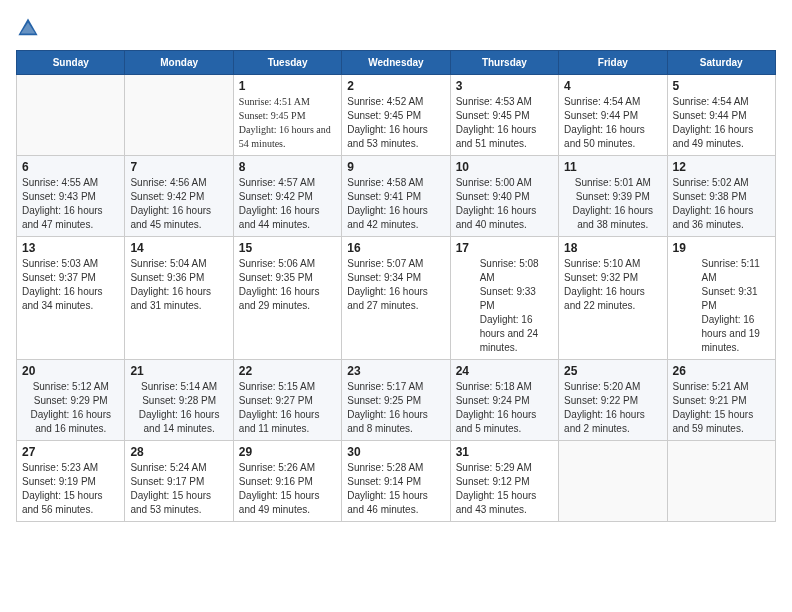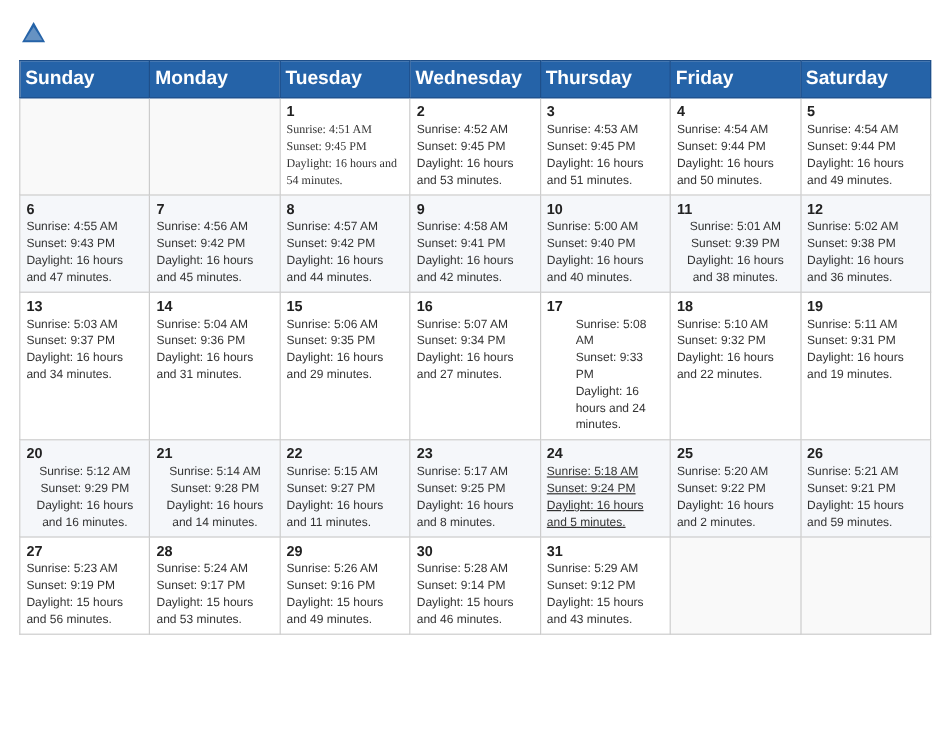--- a/index.html
+++ b/index.html
@@ -53,24 +53,24 @@
       color: #333;
     }
     .calendar {
       width: 100%;
       border-collapse: collapse;
       border: 1px solid #ccc;
     }
     .calendar th {
       background: #2563a8;
       color: #fff;
-      font-size: 16px;
+      font-size: 10px;
       font-weight: bold;
       padding: 6px 4px;
-      text-align: left;
+      text-align: center;
       border: 1px solid #1e4f8a;
     }
     .calendar td {
       vertical-align: top;
       padding: 4px 5px;
       border: 1px solid #ccc;
       font-size: 10.5px;
       color: #222;
       width: calc(100% / 7);
       min-height: 80px;
@@ -240,21 +240,21 @@
 Daylight: 16 hours and 24 minutes.</div>
         </td>
         <td>
           <span class="day-num">18</span>
           <div class="day-info" style="white-space: pre-line;">Sunrise: 5:10 AM
 Sunset: 9:32 PM
 Daylight: 16 hours and 22 minutes.</div>
         </td>
         <td>
           <span class="day-num">19</span>
-          <div class="day-info" style="white-space: pre-line;">Sunrise: 5:11 AM
+          <div class="day-info" style="white-space: pre-line; margin-left: 29px;">Sunrise: 5:11 AM
 Sunset: 9:31 PM
 Daylight: 16 hours and 19 minutes.</div>
         </td>
       </tr>
       <tr>
         <td>
           <span class="day-num">20</span>
           <div class="day-info" style="white-space: pre-line; text-align: center;">Sunrise: 5:12 AM
 Sunset: 9:29 PM
 Daylight: 16 hours and 16 minutes.</div>
@@ -272,21 +272,21 @@
 Daylight: 16 hours and 11 minutes.</div>
         </td>
         <td>
           <span class="day-num">23</span>
           <div class="day-info" style="white-space: pre-line;">Sunrise: 5:17 AM
 Sunset: 9:25 PM
 Daylight: 16 hours and 8 minutes.</div>
         </td>
         <td>
           <span class="day-num">24</span>
-          <div class="day-info" style="white-space: pre-line; text-decoration: underline;">Sunrise: 5:18 AM
+          <div class="day-info" style="white-space: pre-line;">Sunrise: 5:18 AM
 Sunset: 9:24 PM
 Daylight: 16 hours and 5 minutes.</div>
         </td>
         <td>
           <span class="day-num">25</span>
           <div class="day-info" style="white-space: pre-line;">Sunrise: 5:20 AM
 Sunset: 9:22 PM
 Daylight: 16 hours and 2 minutes.</div>
         </td>
         <td>

